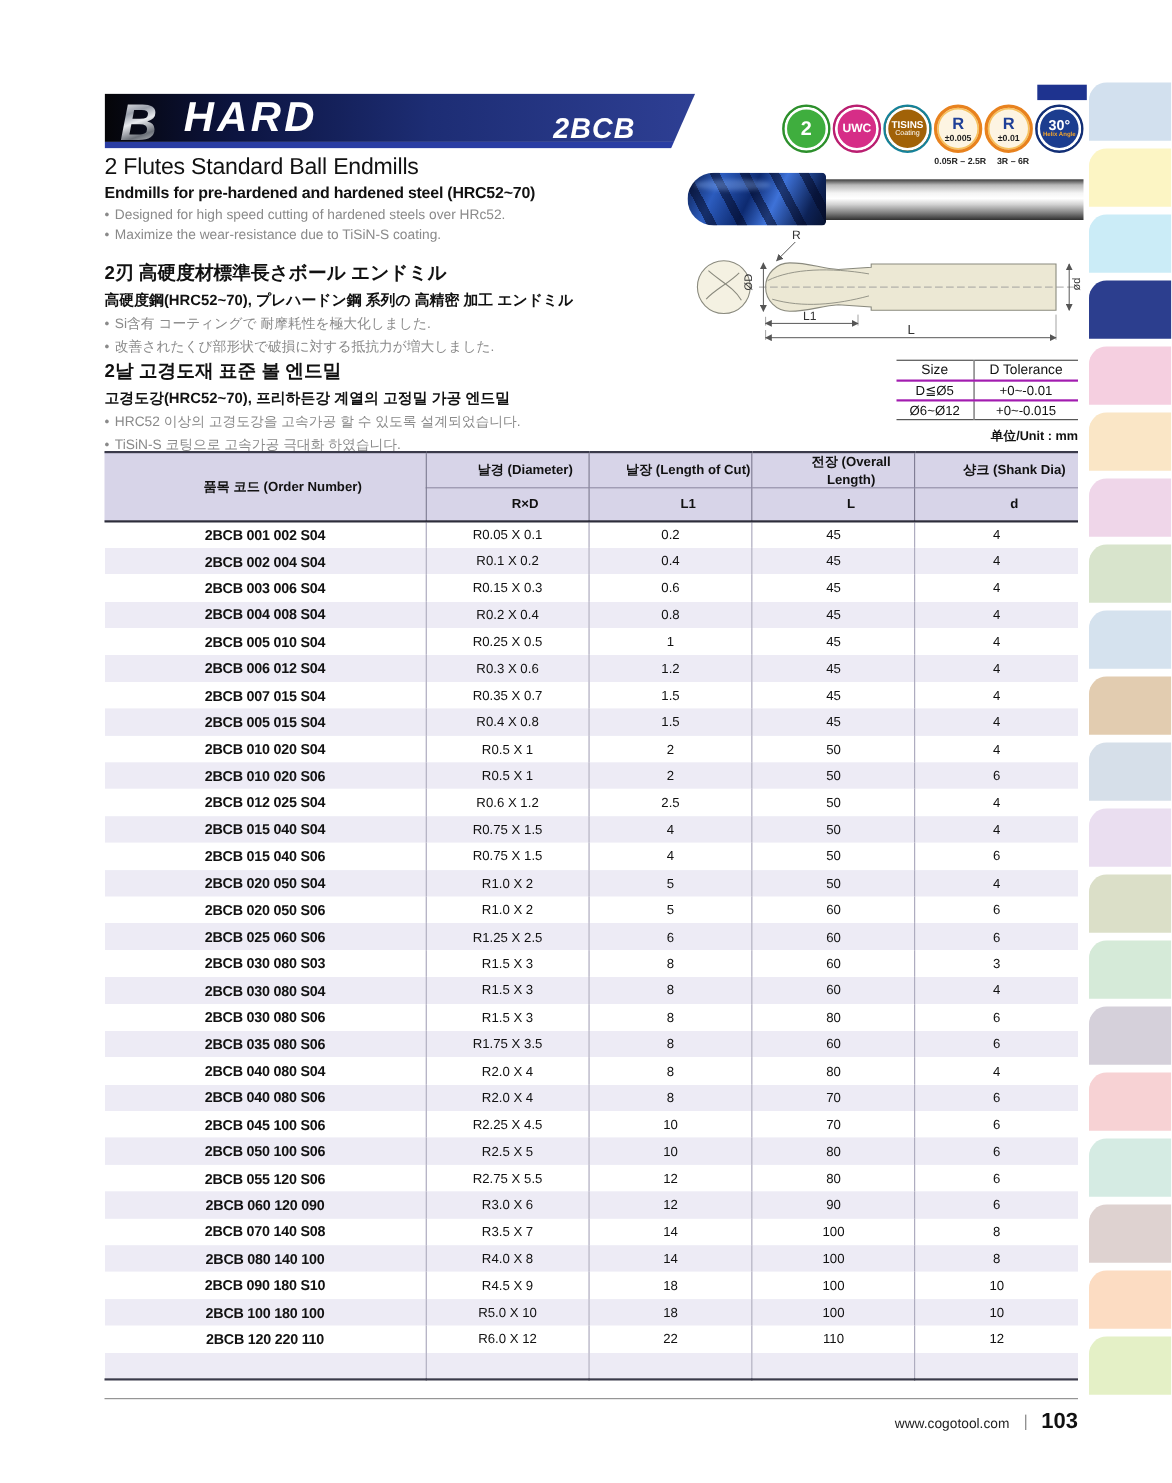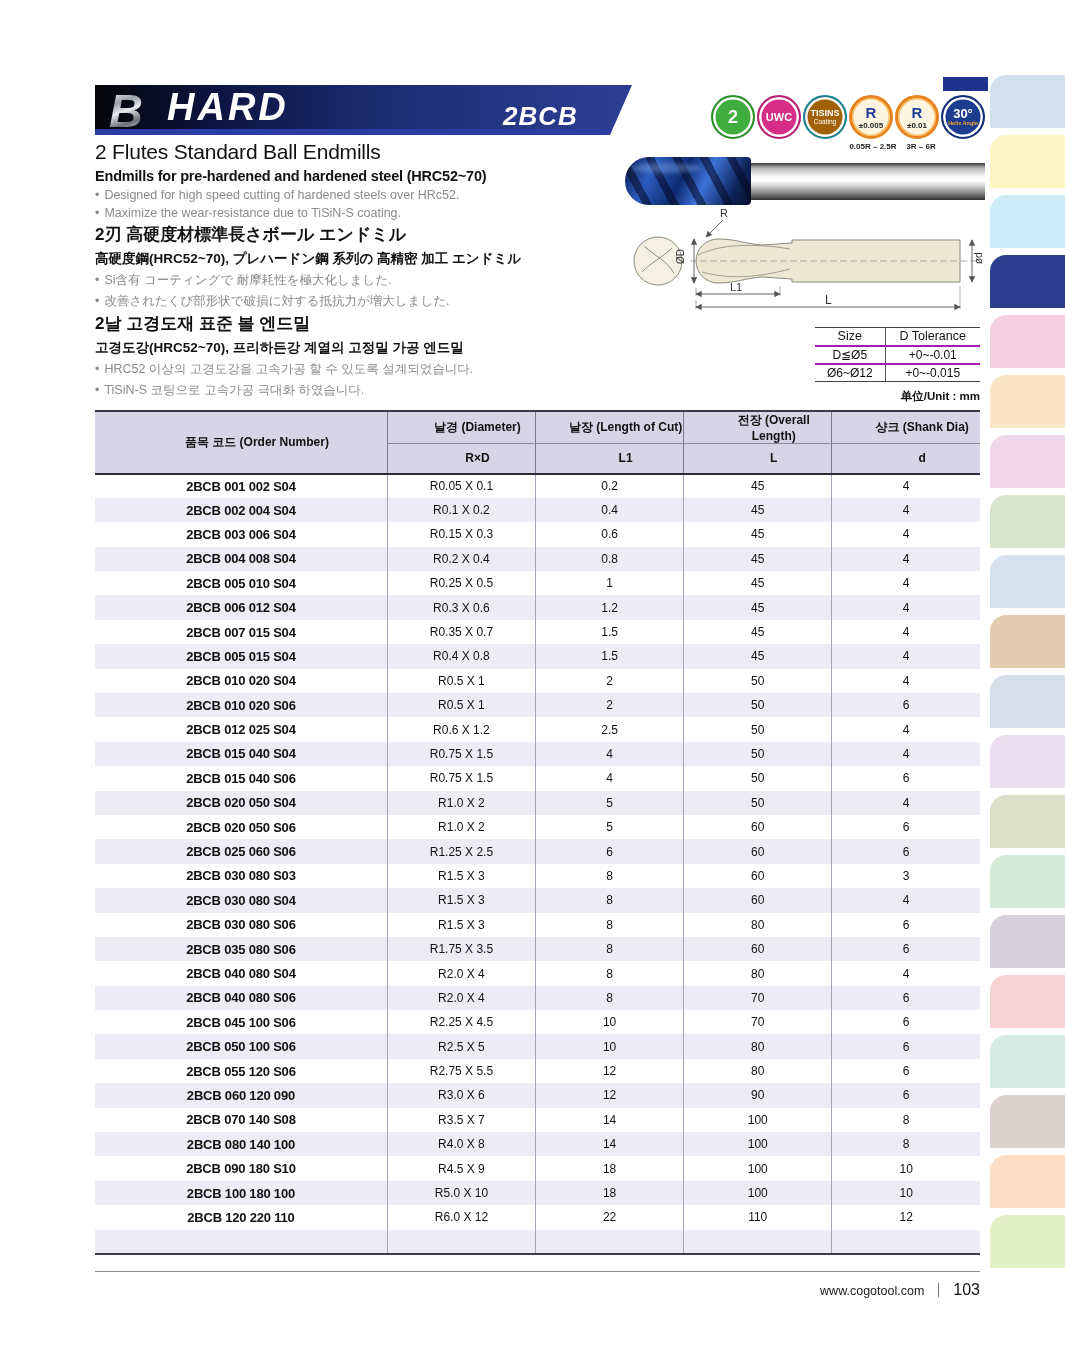--- a/index.html
+++ b/index.html
@@ -39,21 +39,21 @@
   .cap-1 { left:845px; } .cap-2 { left:893px; }
   .corner-dash { position:absolute; left:943px; top:77px; width:45px; height:14px; background:#1e338f; }
 
   
   .intro { position:absolute; left:95px; }
   .intro-en { top:140px; width:520px; }
   .intro-jp { top:223px; width:520px; }
   .intro-kr { top:312px; width:520px; }
   .t-en { font-size:21px; color:#111; letter-spacing:-0.2px; }
   .s-en { font-size:14.5px; font-weight:700; color:#111; margin-top:4px; letter-spacing:-0.2px; }
-  .t-cjk { font-size:17px; font-weight:700; color:#111; }
+  .t-cjk { font-size:17px; font-weight:700; color:#111;margin-top:14px; }
   .s-cjk { font-size:13.5px; font-weight:700; color:#111; margin-top:4px; }
   .bullet { font-size:12.5px; color:#8a8a8a; margin-top:4px; }
   .bullet::before { content:"•"; color:#8a8a8a; margin-right:5px; }
 
   
   .photo { position:absolute; left:625px; top:157px; width:360px; height:48px; }
   .photo .shank { position:absolute; left:112px; top:6px; right:0; height:37px;
     background:linear-gradient(to bottom,#3c3c3c 0%,#b8b8b8 14%,#f4f4f4 34%,#ffffff 47%,#d2d2d2 62%,#828282 82%,#303030 100%); }
   .photo .head { position:absolute; left:0; top:0; width:126px; height:48px;
     border-radius:24px 4px 4px 24px;
@@ -95,21 +95,21 @@
   .main-table tr.alt td { background:#edebf5; }
   .main-table td.ord { font-weight:700; font-size:13px; letter-spacing:-0.2px; }
   .main-table td.val { font-size:12px; }
   .main-table tbody { border-bottom:2px solid #3a3a4a; }
 
   
   .footer-rule { position:absolute; left:95px; top:1271px; width:885px; height:1px; background:#8a8a8a; }
   .footer { position:absolute; left:580px; top:1281px; width:400px; text-align:right; }
   .footer .site { font-size:12.5px; color:#222; }
   .footer .sep { display:inline-block; width:1px; height:14px; background:#777; margin:0 14px -2px 14px; }
-  .footer .pagenum { font-size:16px; font-weight:400; color:#111; }
+  .footer .pagenum { font-size:20px; font-weight:700; color:#111; }
 
   
   .side-tabs { position:absolute; left:990px; top:75px; width:75px; }
   .side-tab { width:75px; height:53px; margin-bottom:7px; border-radius:16px 0 0 0; }
 </style>
 </head>
 <body>
 
 <div class="page">
 

